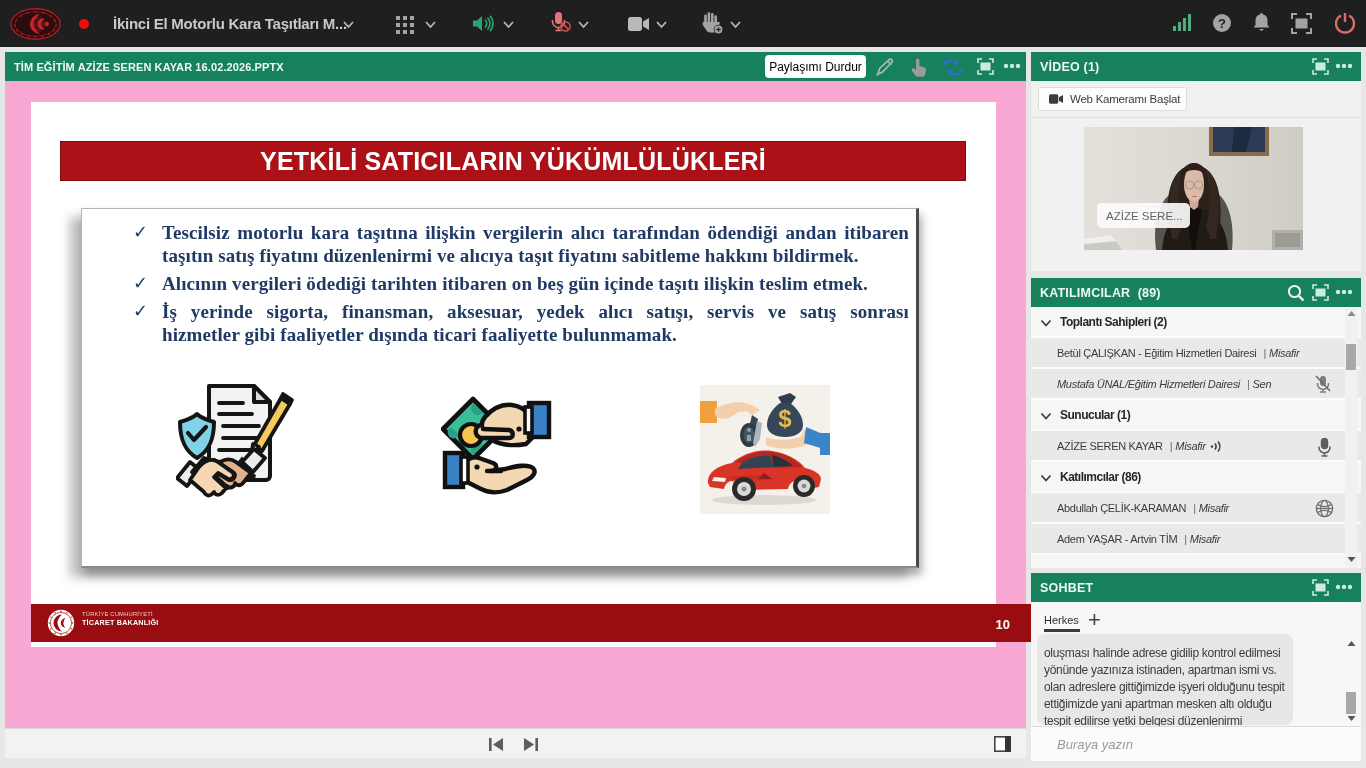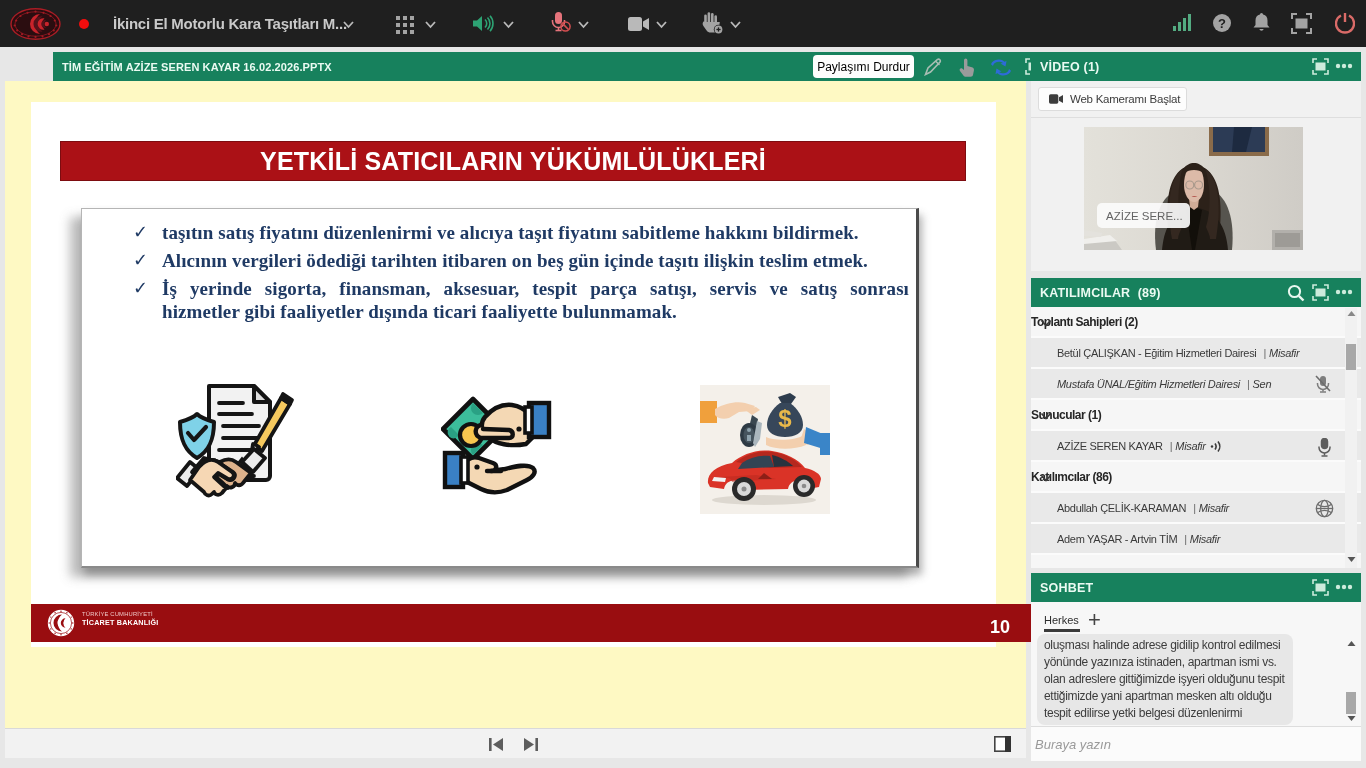--- a/index.html
+++ b/index.html
@@ -5,58 +5,58 @@
 * { margin:0; padding:0; box-sizing:border-box; }
 html,body { width:1366px; height:768px; overflow:hidden; }
 body { font-family:"Liberation Sans", sans-serif; background:#e7e7e7; position:relative; }
 .abs { position:absolute; }
 
 
 #topbar { position:absolute; left:0; top:0; width:1366px; height:47px; background:#1f1f1f; }
 
 
 .phead { position:absolute; height:29px; background:#17815d; color:#eafaf2; font-size:12.5px; font-weight:bold; letter-spacing:.2px; display:flex; align-items:center; padding-left:9px; }
-#sharehead { left:5px; top:52px; width:1021px; font-size:11px; letter-spacing:0.1px;margin-left:48px; }
-#sharebody { position:absolute; left:5px; top:81px; width:1021px; height:647px; background:#fef9c3; }
+#sharehead { left:5px; top:52px; width:1021px; font-size:11px; letter-spacing:0.1px; }
+#sharebody { position:absolute; left:5px; top:81px; width:1021px; height:647px; background:#f9a8d4; }
 #ctrlbar { position:absolute; left:5px; top:728px; width:1021px; height:30px; background:#f2f2f2; border-top:1px solid #d9d9d9; }
 
 
 #slide { position:absolute; left:26px; top:21px; width:965px; height:545px; background:#ffffff; }
 #slidetitle { position:absolute; left:29px; top:39px; width:906px; height:40px; background:#ab1116; border:1px solid #7d0c10; color:#fff; display:flex; align-items:center; justify-content:center; font-weight:bold; font-size:25px; letter-spacing:0.2px; }
 #innerbox { position:absolute; left:50px; top:106px; width:838px; height:360px; background:#fff; border:1px solid #b5b5b5; border-right:3px solid #4a4a4a; border-bottom:2px solid #8a8a8a; box-shadow:-11px 9px 10px rgba(95,95,95,.42), 3px 7px 8px rgba(80,80,80,.45); }
 .bullets { position:absolute; left:51px; top:12px; width:776px; color:#1f3a64; font-family:"Liberation Serif", serif; font-weight:bold; font-size:19px; letter-spacing:0.1px; line-height:23px; }
 .bull { position:relative; padding-left:29px; margin-bottom:5px; }
 .bull .chk { position:absolute; left:0px; top:0px; font-family:"Liberation Sans",sans-serif; font-weight:normal; font-size:18px; }
 .jl { text-align:justify; text-align-last:justify; }
 #slidefoot { position:absolute; left:0px; top:502px; width:1005px; height:38px; background:#990d10; }
-#pageno { position:absolute; right:26px; top:13px; color:#fff; font-weight:bold; font-size:18px; }
+#pageno { position:absolute; right:26px; top:13px; color:#fff; font-weight:bold; font-size:13px; }
 
 
 #videohead { left:1031px; top:52px; width:330px; }
 #videobody { position:absolute; left:1031px; top:81px; width:330px; height:190px; background:#f1f1f1; }
 #parthead  { left:1031px; top:278px; width:330px; }
 #partbody  { position:absolute; left:1031px; top:307px; width:330px; height:261px; background:#f1f1f1; overflow:hidden; }
 #chathead  { left:1031px; top:573px; width:330px; }
 #chatbody  { position:absolute; left:1031px; top:602px; width:330px; height:159px; background:#f7f7f7; }
 
 
 .prow { position:relative; width:330px; height:31px; border-bottom:2px solid #fbfbfb; font-size:11px; letter-spacing:-0.3px; color:#3a3a3a; display:flex; align-items:center; white-space:nowrap; }
-.prow.sect { background:#f6f6f6; font-weight:bold; font-size:12px; letter-spacing:-0.5px; color:#262626; }
+.prow.sect { background:#f6f6f6; font-weight:bold; font-size:12px; letter-spacing:-0.5px; color:#262626; padding-left:29px; }
 .prow.name { background:#e9e9e9; padding-left:26px; }
 .sep { color:#6a6a6a; font-weight:normal; padding:0 3px 0 7px; }
 .mis { font-style:italic; }
 .pchev { position:absolute; left:9px; top:10px; }
 .rico { position:absolute; right:30px; top:5px; }
 
 
 #tab { position:absolute; left:13px; top:12px; font-size:11px; color:#2d2d2d; }
 #tabline { position:absolute; left:13px; top:27px; width:36px; height:3px; background:#3a3a3a; }
 #plus { position:absolute; left:57px; top:5px; font-size:22px; color:#444; font-weight:normal; }
-#bubble { position:absolute; left:6px; top:32px; width:256px; height:91px; background:#e7e7e7; border-radius:8px; padding:3px 7px; font-size:12px; letter-spacing:-0.3px; line-height:17px; color:#3c3c3c; white-space:nowrap; }
-#chatinput { position:absolute; left:0px; top:124px; width:330px; height:35px; background:#fbfbfb; border-top:1px solid #ddd; color:#9a9a9a; font-style:italic; font-size:13px; display:flex; align-items:center; padding-left:4px; }
+#bubble { position:absolute; left:6px; top:32px; width:256px; height:91px; background:#e7e7e7; border-radius:8px; padding:11px 7px; font-size:12px; letter-spacing:-0.3px; line-height:17px; color:#3c3c3c; white-space:nowrap; }
+#chatinput { position:absolute; left:0px; top:124px; width:330px; height:35px; background:#fbfbfb; border-top:1px solid #ddd; color:#9a9a9a; font-style:italic; font-size:13px; display:flex; align-items:center; padding-left:26px; }
 </style>
 </head>
 <body>
 <div id="topbar">
 
   <svg class="abs" style="left:10px;top:8px;" width="51" height="32" viewBox="0 0 51 32">
     <ellipse cx="25.5" cy="16" rx="24.5" ry="15.2" fill="#2b0d10" stroke="#ab1d25" stroke-width="1.4"></ellipse>
     <ellipse cx="25.5" cy="16" rx="20.5" ry="12.2" fill="none" stroke="#8d1720" stroke-width="0.9"></ellipse>
     <g fill="#a01a22">
       <circle cx="25.5" cy="3.6" r="1.1"></circle>
@@ -222,29 +222,30 @@
       </g>
     </svg>
 </div>
 <div id="sharebody">
   <div id="slide">
     <div id="slidetitle">YETKİLİ SATICILARIN YÜKÜMLÜLÜKLERİ</div>
     <div id="innerbox">
       <div class="bullets">
         <div class="bull">
             <span class="chk">✓</span>
+            <div class="jl">Tescilsiz motorlu kara taşıtına ilişkin vergilerin alıcı tarafından ödendiği andan itibaren</div>
             <div>taşıtın satış fiyatını düzenlenirmi ve alıcıya taşıt fiyatını sabitleme hakkını bildirmek.</div>
           </div>
         <div class="bull">
             <span class="chk">✓</span>
             <div>Alıcının vergileri ödediği tarihten itibaren on beş gün içinde taşıtı ilişkin teslim etmek.</div>
           </div>
         <div class="bull">
             <span class="chk">✓</span>
-            <div class="jl">İş yerinde sigorta, finansman, aksesuar, tespit parça satışı, servis ve satış sonrası</div>
+            <div class="jl">İş yerinde sigorta, finansman, aksesuar, yedek alıcı satışı, servis ve satış sonrası</div>
             <div>hizmetler gibi faaliyetler dışında ticari faaliyette bulunmamak.</div>
           </div>
       </div>
 
       <svg class="abs" style="left:94px;top:174px;" width="120" height="121" viewBox="0 0 120 121">
         <g stroke="#151515" stroke-width="4" stroke-linejoin="round">
           <path d="M33 3 h45 l16 16 v74 a4 4 0 0 1-4 4 H37 a4 4 0 0 1-4-4 Z" fill="#f2f2f2"></path>
           <path d="M78 3 v16 h16 Z" fill="#dedede"></path>
         </g>
         <g stroke="#151515" stroke-width="3.8" stroke-linecap="round">

